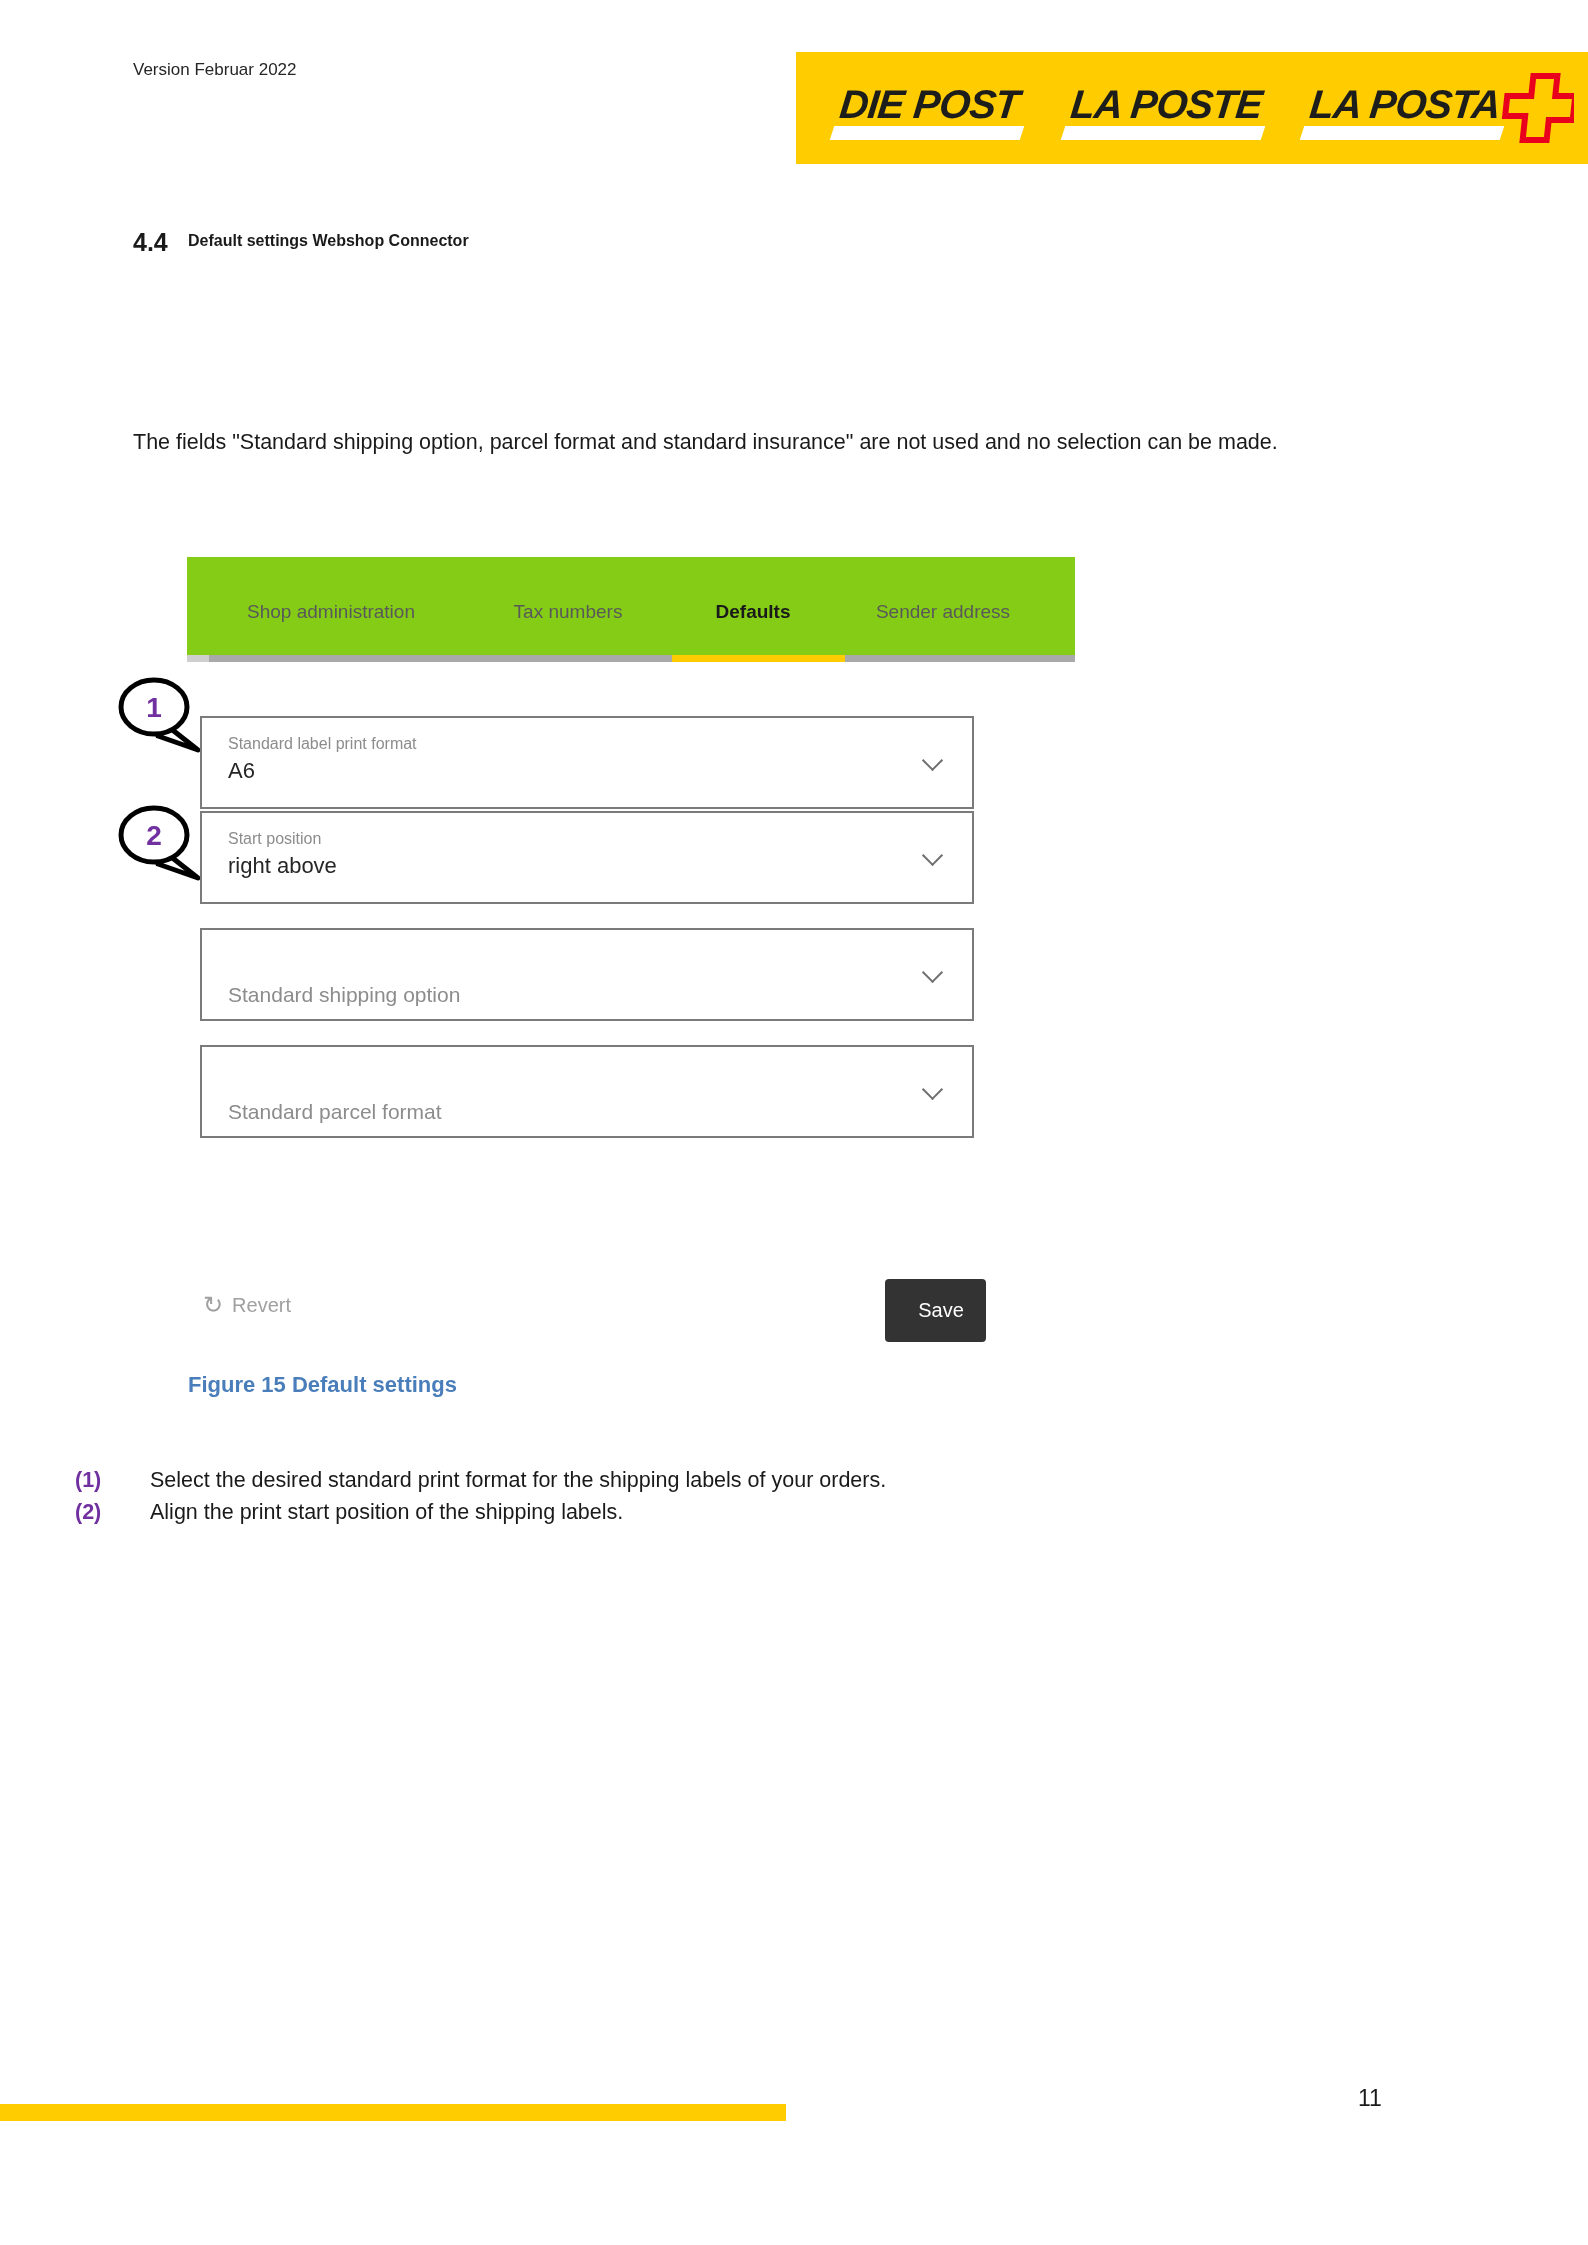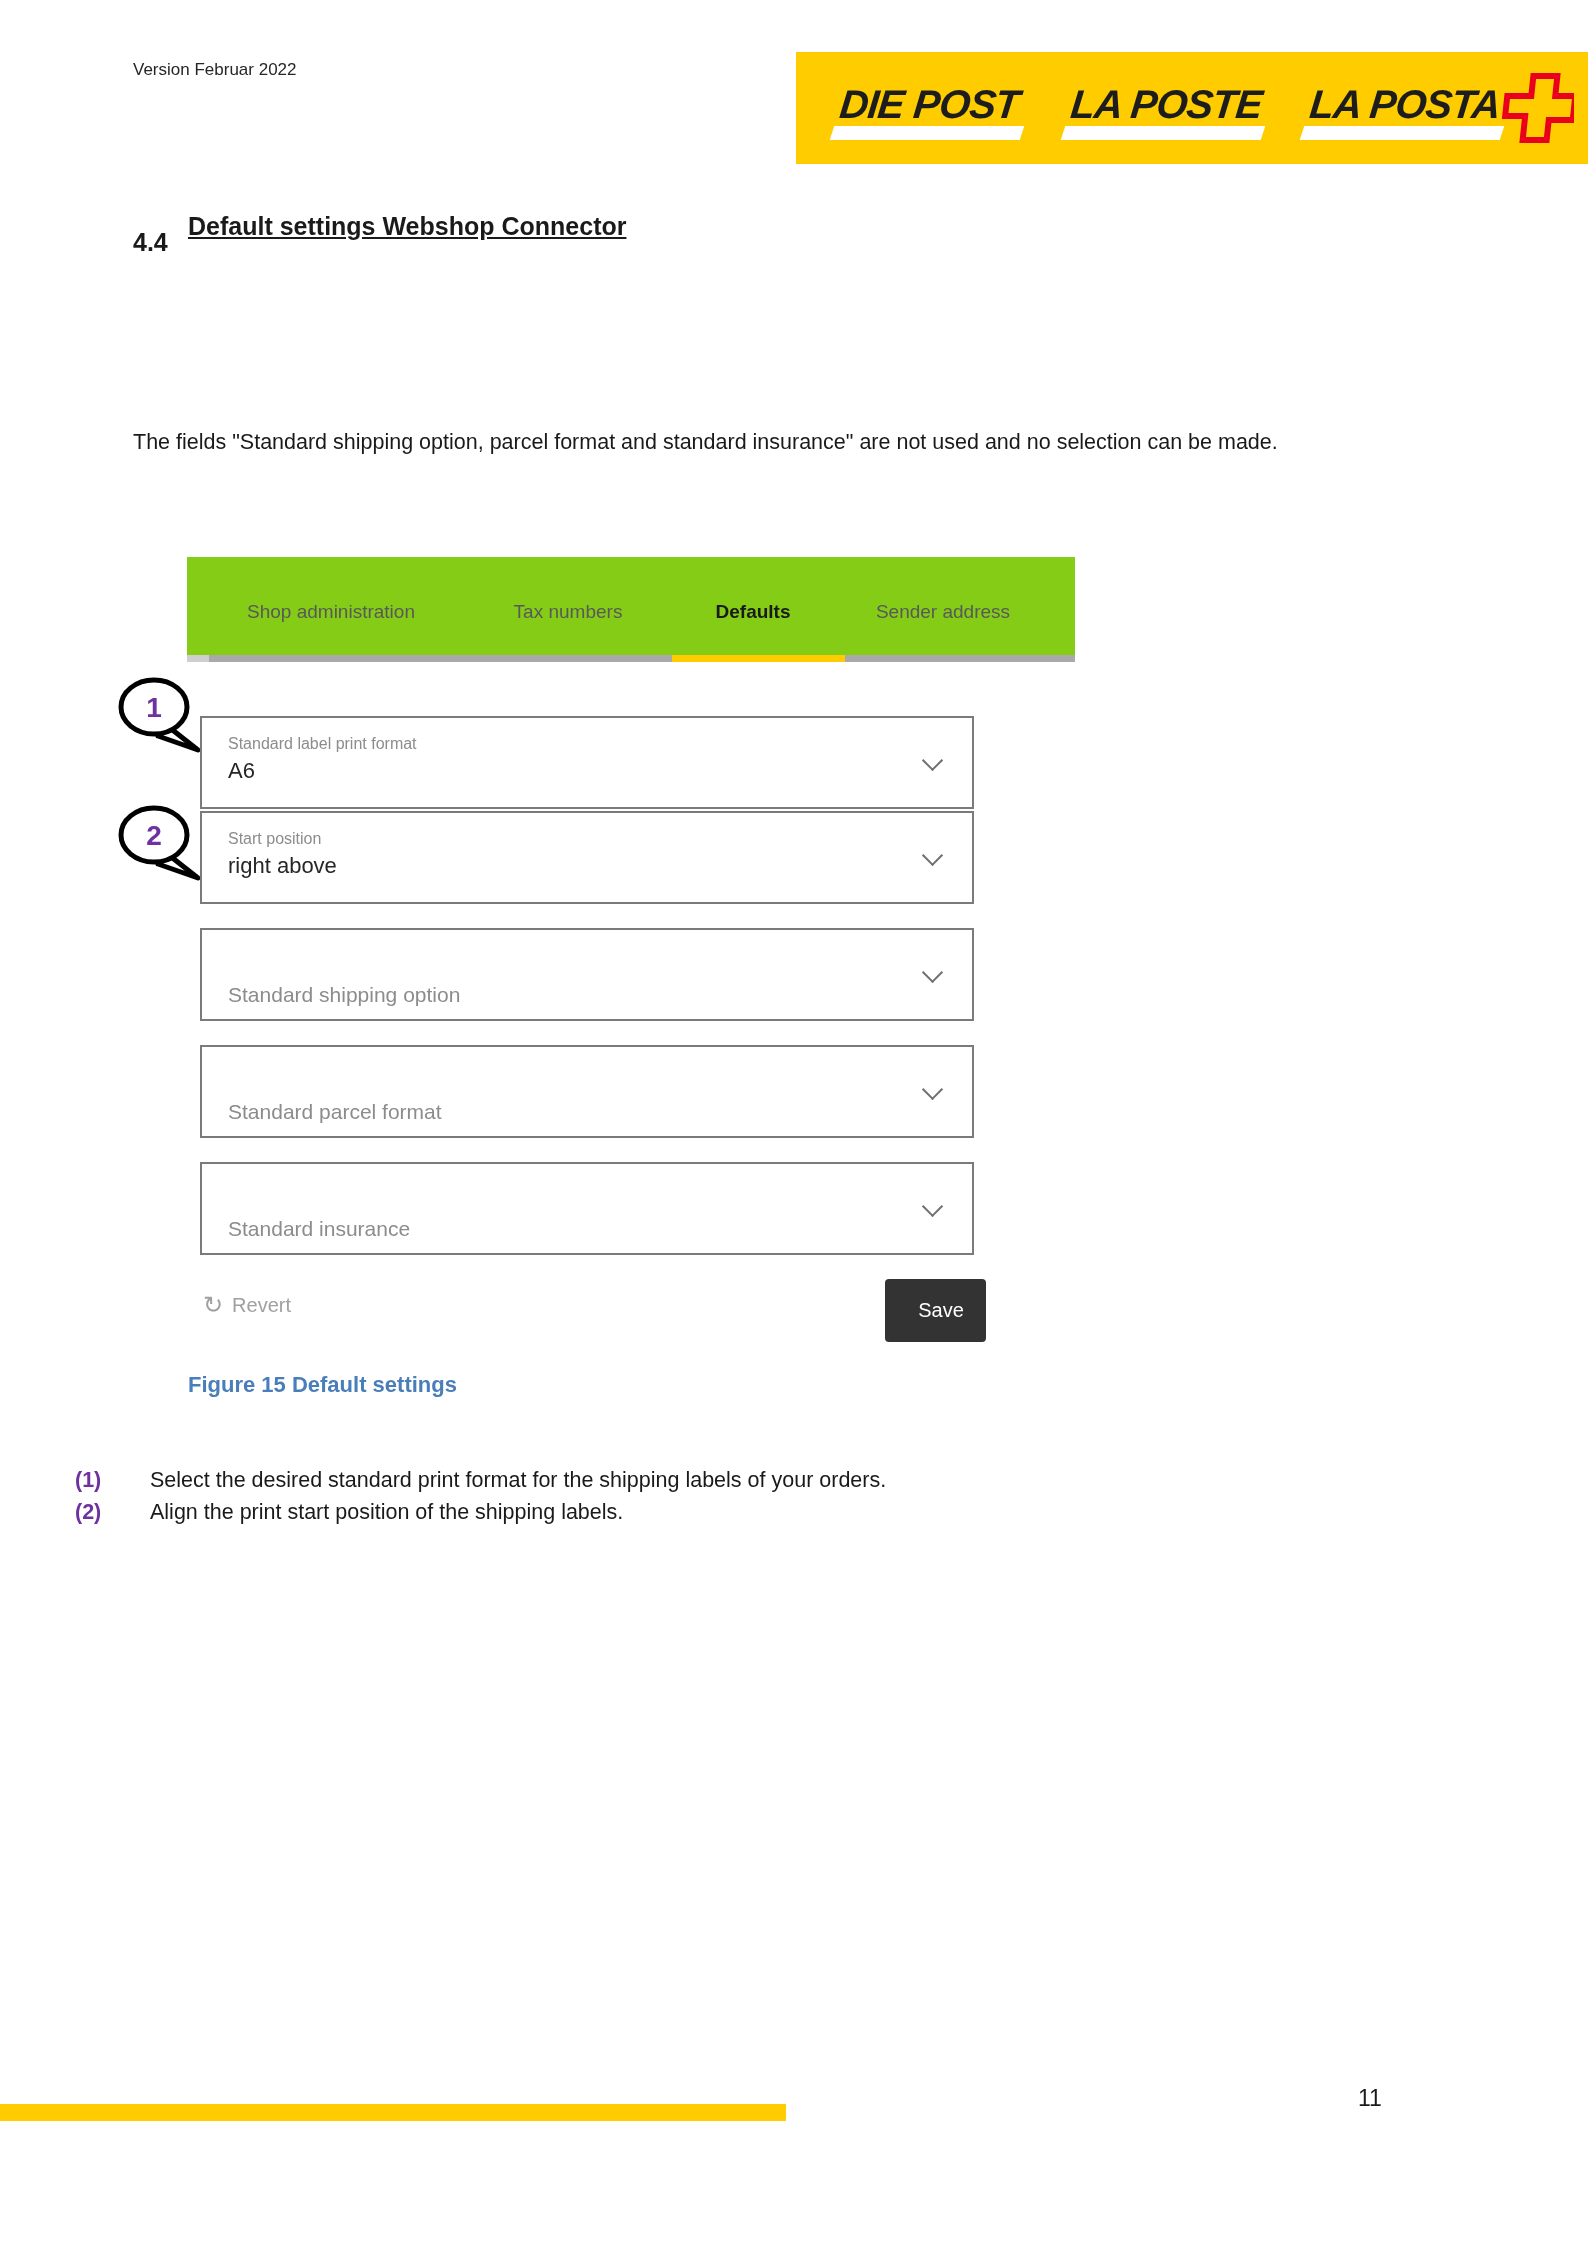--- a/index.html
+++ b/index.html
@@ -24,21 +24,21 @@
   }
   .wordmark .wm-text{
     position:relative;display:block;
     font-style:italic;font-weight:bold;font-size:40px;letter-spacing:-1px;
     color:#1d1d1b;transform:skewX(-6deg);white-space:nowrap;
   }
   .cross-icon{position:absolute;left:700px;top:18px;}
 
   
   .heading-num{left:133px;top:228px;font-size:25px;font-weight:bold;}
-  .heading-title{left:188px;top:212px;font-size:25px;font-weight:bold;text-decoration:underline;}
+  .heading-title{left:188px;top:232px;font-size:16px;font-weight:bold;}
   .para{left:133px;font-size:21.5px;line-height:32px;max-width:1160px;color:#1a1a1a;}
   .para1{top:298px;}
   .para2{top:426px;}
 
   
   .tabbar{left:187px;top:557px;width:888px;height:98px;background:#84cc16;}
   .tab{
     position:absolute;top:44px;transform:translateX(-50%);
     font-size:19px;color:#595959;white-space:nowrap;cursor:default;
   }
@@ -149,24 +149,20 @@
     <span class="chevron"></span>
   </div>
   <div class="abs field f3 center-label">
     <div class="flabel">Standard shipping option</div>
     <span class="chevron"></span>
   </div>
   <div class="abs field f4 center-label">
     <div class="flabel">Standard parcel format</div>
     <span class="chevron"></span>
   </div>
-  <div class="abs field f5 center-label">
-    <div class="flabel">Standard insurance</div>
-    <span class="chevron"></span>
-  </div>
 
   <div class="abs revert">
     <span class="ricon">↻</span>
     <span class="rlabel">Revert</span>
   </div>
   <div class="abs save-btn">Save</div>
 
   <div class="abs figure-caption">Figure 15 Default settings</div>
 
   <div class="abs note-num n1">(1)</div>

